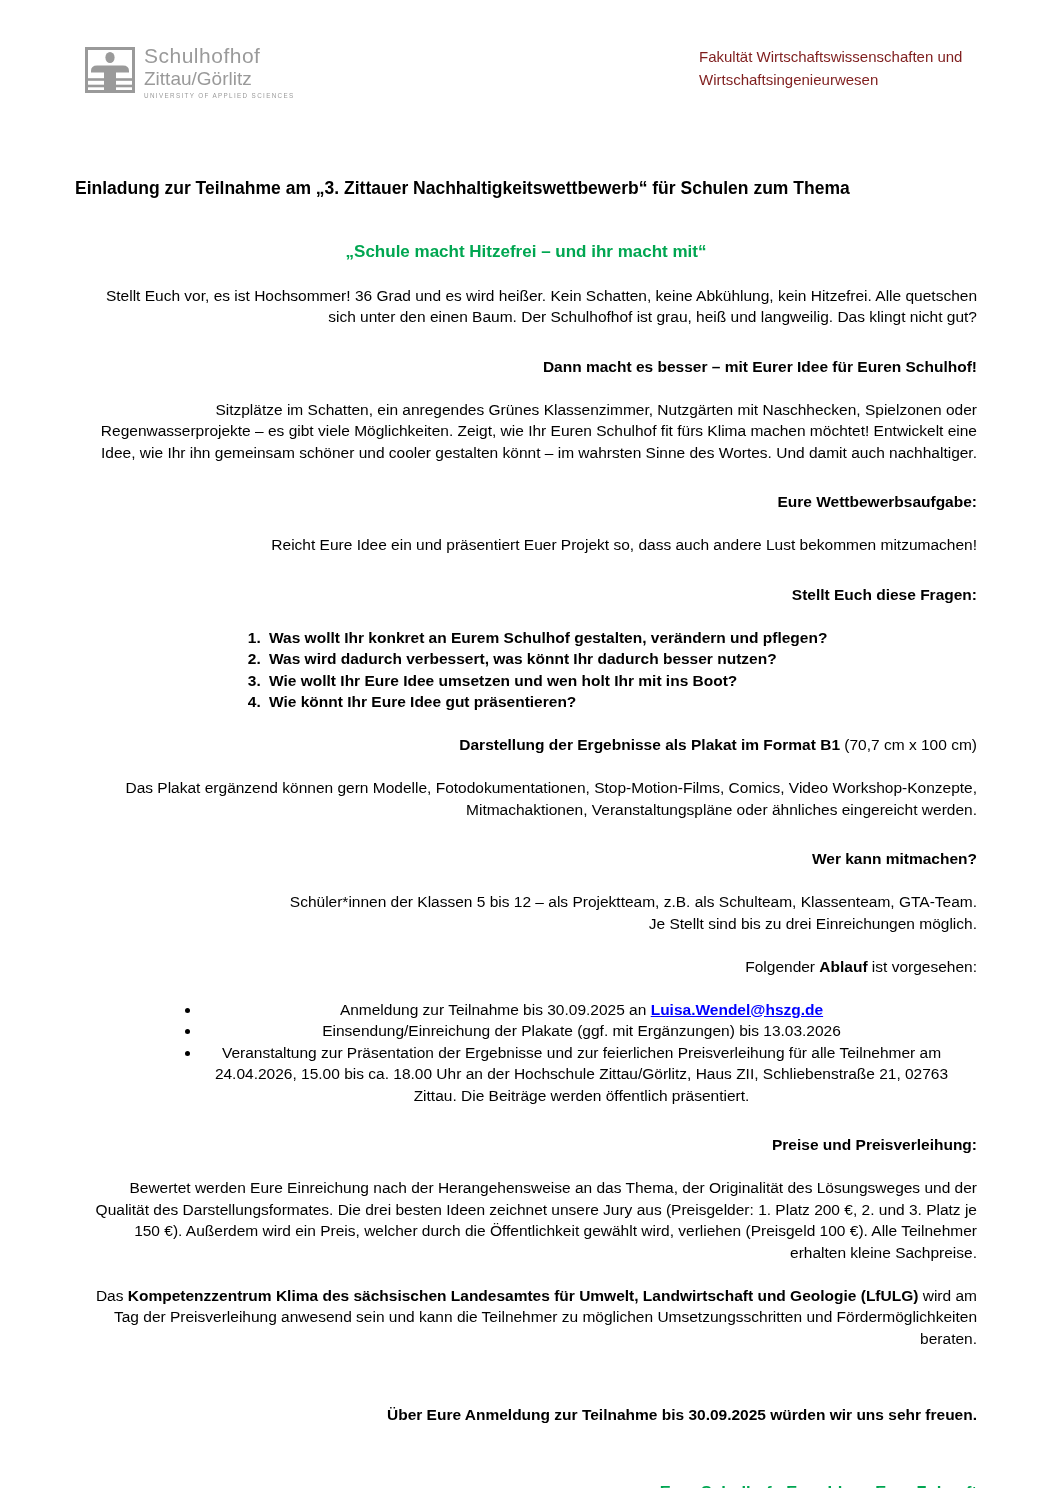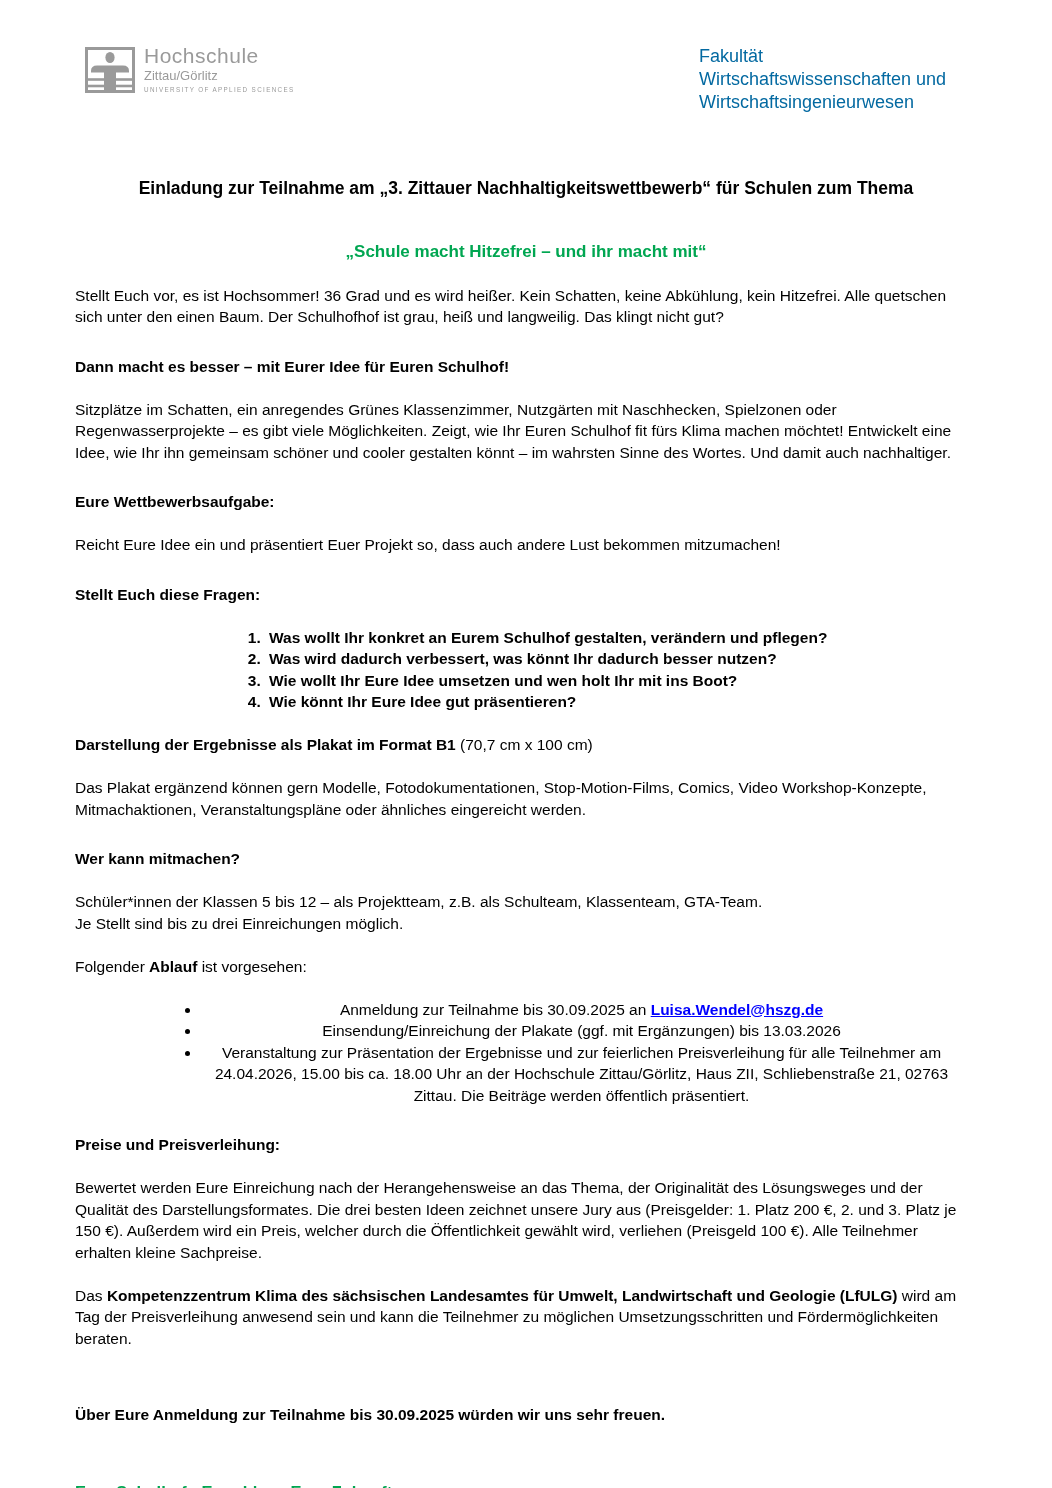--- a/index.html
+++ b/index.html
@@ -17,48 +17,47 @@
     line-height: 21.5px;
     overflow: hidden;
   }
 
   
   .header { display: flex; align-items: flex-start; height: 66px; }
   .logo { display: flex; align-items: flex-start; gap: 9px; margin-left: 10px; }
   .logo-icon { display: block; margin-top: 2px; }
   .logo-text { color: #9a9a9a; line-height: 1; }
   .logo-line1 { font-size: 21px; letter-spacing: 0.5px; }
-  .logo-line2 { font-size: 13px; margin-top: 3px; }
+  .logo-line2 { font-size: 19px; margin-top: 3px; }
   .logo-tagline { font-size: 6.3px; letter-spacing: 1.35px; margin-top: 5px; white-space: nowrap; }
   .faculty {
     margin-left: auto;
     width: 278px;
-    color: #0369a1;
-    font-size: 18px;
+    color: #7f1d1d;
+    font-size: 15px;
     line-height: 23px;
     text-align: left;
   }
 
   
   .title {
     margin: 66px 0 42px 0;
     font-size: 17.5px;
     font-weight: bold;
-    text-align: center;
     line-height: 22px;
   }
   .subtitle {
     margin: 0 0 22px 0;
     font-size: 17px;
     font-weight: bold;
     text-align: center;
   }
   .green { color: #00a651; }
   .b { font-weight: bold; margin-top: 28px; }
-  p { margin: 0 0 21.5px 0; text-align: left; }
+  p { margin: 0 0 21.5px 0; text-align: right; }
 
   ol.questions {
     margin: 0 0 21.5px 165px;
     padding-left: 25px;
     text-align: left;
     font-weight: bold;
   }
   ol.questions li { padding-left: 4px; }
 
   ul.schedule {
@@ -91,21 +90,21 @@
           <rect x="1.5" y="1.5" width="47" height="43" fill="none" stroke="#9a9a9a" stroke-width="3"></rect>
           <ellipse cx="25" cy="10.5" rx="4.6" ry="5.6" fill="#9a9a9a"></ellipse>
           <path d="M6 24 Q6 18.5 12 18.5 L38 18.5 Q44 18.5 44 24 L44 25.5 L31 25.5 L31 43 L19 43 L19 25.5 L6 25.5 Z" fill="#9a9a9a"></path>
           <line x1="3" y1="32.5" x2="19" y2="32.5" stroke="#9a9a9a" stroke-width="2.6"></line>
           <line x1="3" y1="39" x2="19" y2="39" stroke="#9a9a9a" stroke-width="2.6"></line>
           <line x1="31" y1="32.5" x2="47" y2="32.5" stroke="#9a9a9a" stroke-width="2.6"></line>
           <line x1="31" y1="39" x2="47" y2="39" stroke="#9a9a9a" stroke-width="2.6"></line>
         </svg>
       </span>
       <div class="logo-text">
-        <div class="logo-line1">Hochschule</div>
+        <div class="logo-line1">Schulhofhof</div>
         <div class="logo-line2">Zittau/Görlitz</div>
         <div class="logo-tagline">UNIVERSITY OF APPLIED SCIENCES</div>
       </div>
     </div>
     <div class="faculty">Fakultät Wirtschaftswissenschaften und Wirtschaftsingenieurwesen</div>
   </div>
 
   <div class="title">Einladung zur Teilnahme am „3. Zittauer Nachhaltigkeitswettbewerb“ für Schulen zum Thema</div>
 
   <div class="subtitle green">„Schule macht Hitzefrei – und ihr macht mit“</div>

